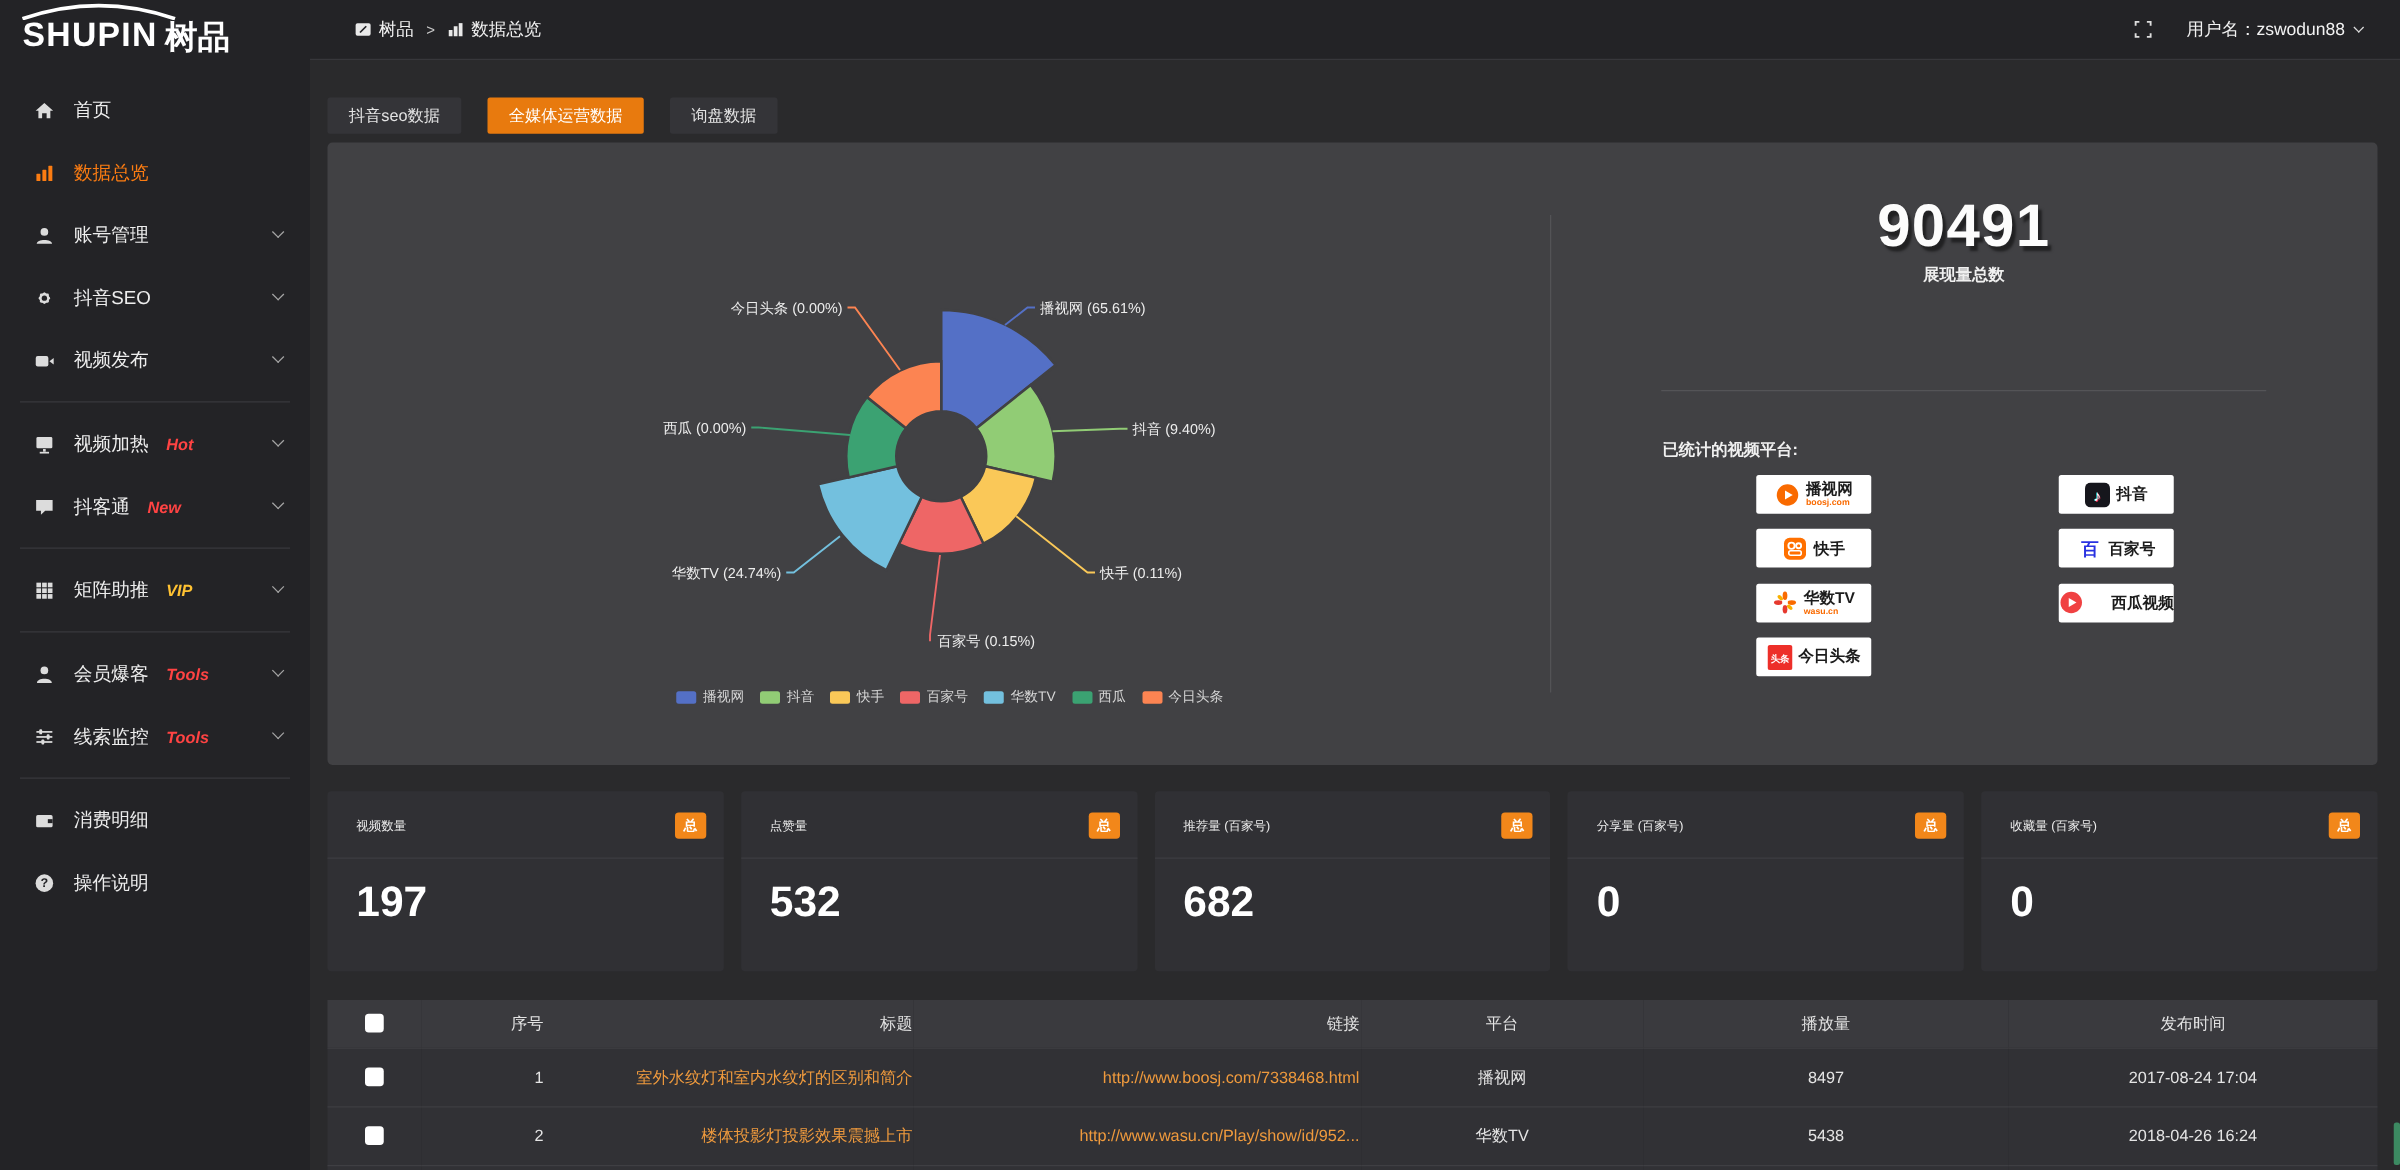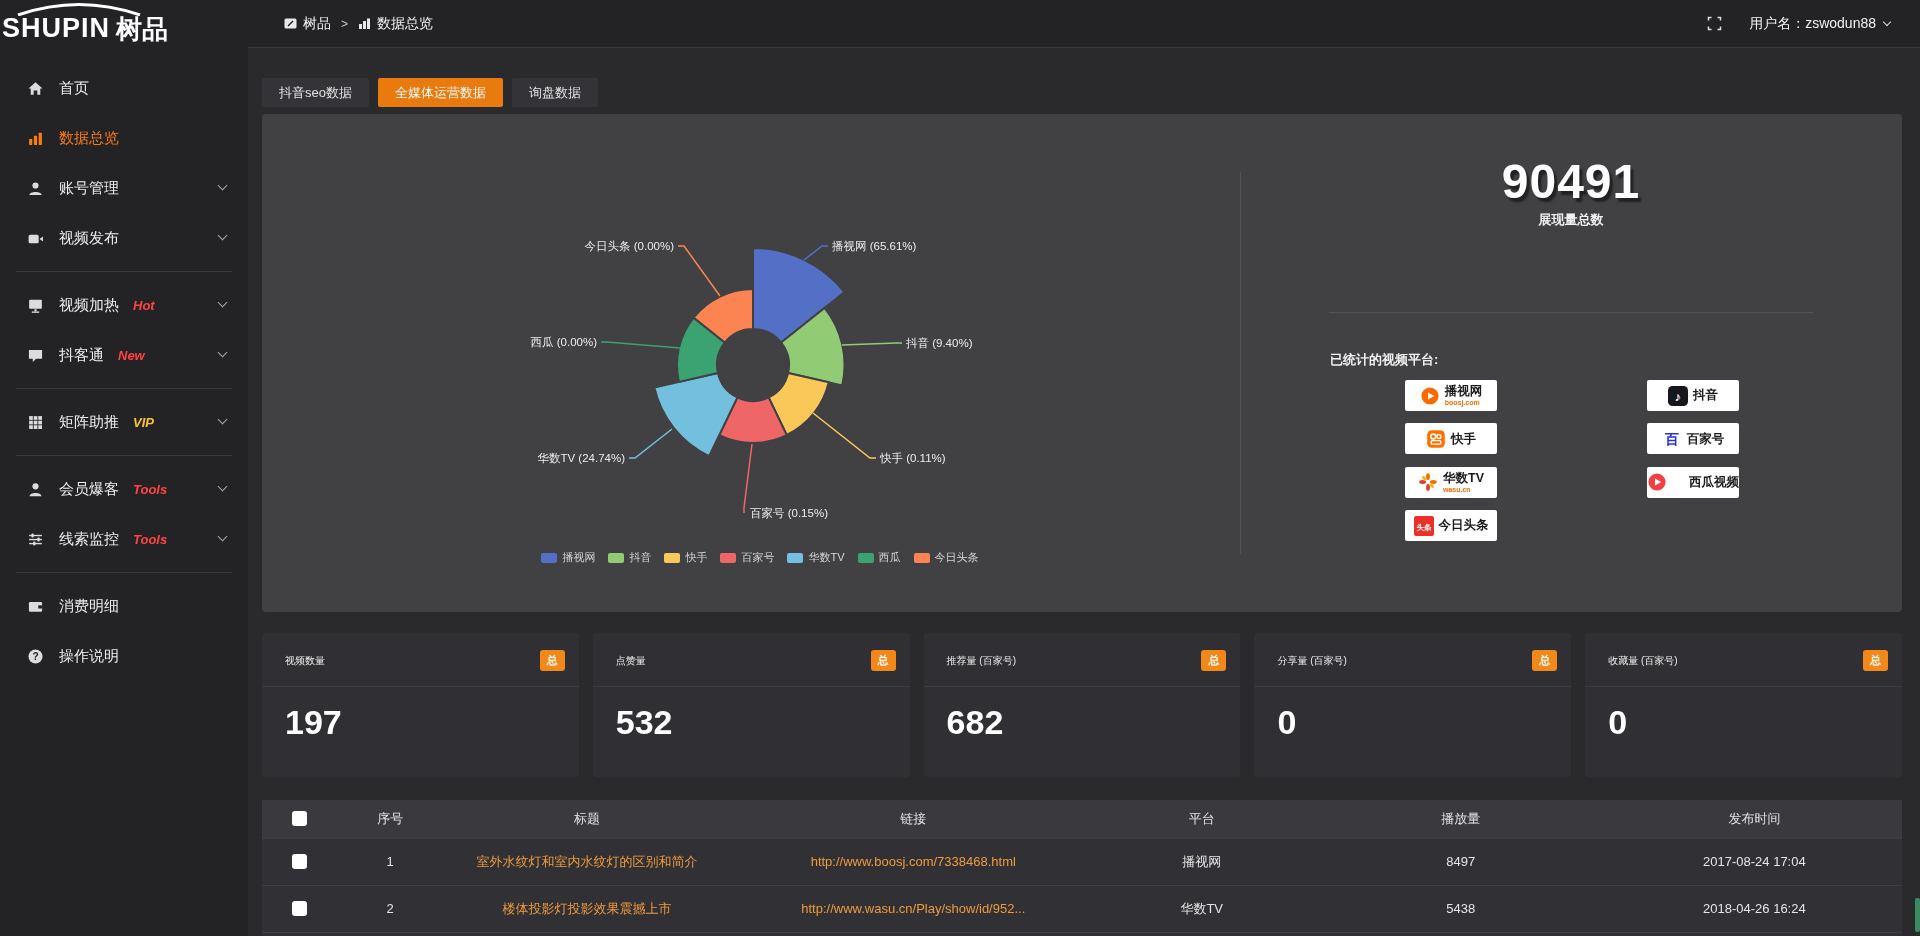--- a/index.html
+++ b/index.html
@@ -2,21 +2,21 @@
 <html><head>
 <meta charset="utf-8">
 <style>
   html,body{margin:0;padding:0;background:#1b1b1d;}
   *{box-sizing:border-box;}
   .app{position:relative;width:1920px;height:936px;overflow:hidden;
        background:#2a2a2c;font-family:"Liberation Sans","DejaVu Sans",sans-serif;color:#e8e8e8;}
 
   
   .sidebar{position:absolute;left:0;top:0;width:248px;height:936px;background:#232326;z-index:3;}
-  .logo{position:relative;height:48px;display:flex;align-items:flex-end;padding:4px 0 6px 2px;}
+  .logo{position:relative;height:48px;display:flex;align-items:flex-end;padding:4px 0 6px 18px;}
   .logo .arc{position:absolute;left:14px;top:2px;}
   .logo-en{font-size:27px;font-weight:800;letter-spacing:1px;color:#fff;line-height:1;}
   .logo-cn{font-size:26px;font-weight:800;color:#fff;line-height:1;margin-left:6px;}
   .nav{padding-top:15px;}
   .sitem{position:relative;height:50px;display:flex;align-items:center;padding-left:27px;cursor:pointer;}
   .sitem .sicon{width:17px;height:17px;margin-right:15px;flex:0 0 17px;}
   .sitem .sicon svg{display:block;}
   .sitem .slabel{font-size:15px;color:#ededed;}
   .sitem.active .slabel{color:#fb7c12;}
   .sitem .stag{margin-left:14px;font-size:13px;font-weight:bold;font-style:italic;text-align:right;}
@@ -30,21 +30,21 @@
   .bc{display:flex;align-items:center;margin-left:36px;font-size:14px;color:#f2f2f2;}
   .bc .bicon{margin-right:6px;display:flex;}
   .bc .sep{margin:0 10px;color:#c9c9c9;font-size:12px;}
   .top-right{margin-left:auto;display:flex;align-items:center;margin-right:30px;}
   .fsbtn{display:flex;margin-right:26px;cursor:pointer;}
   .uname{font-size:14px;color:#f2f2f2;cursor:pointer;display:flex;align-items:center;}
   .uname .chev2{width:6px;height:6px;border-right:1.5px solid #ddd;border-bottom:1.5px solid #ddd;
         transform:rotate(45deg);margin-left:8px;margin-top:-3px;}
 
   
-  .tabs{position:absolute;left:262px;top:78px;display:flex;gap:9px;z-index:1;}
+  .tabs{position:absolute;left:262px;top:78px;display:flex;gap:21px;z-index:1;}
   .tab{height:29px;line-height:29px;padding:0 17px;font-size:13px;color:#e3e3e3;
        background:#343438;border-radius:2px;cursor:pointer;}
   .tab.active{background:#e87a0e;color:#fff;}
 
   
   .panel{position:absolute;left:262px;top:114px;width:1640px;height:498px;
          background:#414144;border-radius:4px;}
   #pie-svg{position:absolute;left:0;top:0;}
   .legend{position:absolute;left:0;top:436px;width:996px;display:flex;justify-content:center;
           align-items:center;gap:13px;}
@@ -71,21 +71,21 @@
   .card .ctitle{font-size:10px;color:#ececec;}
   .card .cbadge{background:#f2871a;color:#fff;font-size:11px;font-weight:bold;border-radius:3px;
                 padding:3px 7px;cursor:pointer;}
   .card .cdiv{margin-top:15px;height:1px;background:#3d3d41;}
   .card .cval{padding:16px 0 0 23px;font-size:34px;font-weight:bold;color:#fff;}
 
   
   .vtable{position:absolute;left:262px;top:800px;width:1640px;border-collapse:collapse;}
   .vtable th{height:38px;background:#3a3a3e;font-size:13px;font-weight:normal;color:#e2e2e2;}
   .vtable td{height:47px;background:#313135;font-size:13px;color:#e5e5e5;border-top:1px solid #3f3f43;}
-  .vtable .al{text-align:center;padding-left:8px;}
+  .vtable .al{text-align:right;padding-left:8px;}
   .vtable .ac{text-align:center;}
   .vtable .orange{color:#ef9a3d;cursor:pointer;}
   .cb{width:15px;height:15px;background:#fff;border-radius:3px;margin:0 auto;cursor:pointer;}
   .ghost td{border-top:1px solid #3f3f43;}
 
   .scroll-thumb{position:absolute;right:0;top:898px;width:5px;height:34px;background:#3c8a62;border-radius:2px;}
 </style>
 </head>
 <body>
 
@@ -119,20 +119,31 @@
           <span class="slabel">数据总览</span>
         </div>
         <div class="sitem">
           <span class="sicon">
             <svg width="17" height="17" viewBox="0 0 16 16" fill="#dcdcdc">
               <circle cx="8" cy="5.2" r="2.9"></circle>
               <path d="M2.2 14.2c0-4 11.6-4 11.6 0z"></path>
             </svg>
           </span>
           <span class="slabel">账号管理</span>
+          <span class="chev"></span>
+        </div>
+        <div class="sitem">
+          <span class="sicon">
+            <svg width="17" height="17" viewBox="0 0 16 16" fill="#dcdcdc">
+              <rect x="4.6" y="4.6" width="6.8" height="6.8" rx="1"></rect>
+              <rect x="4.6" y="4.6" width="6.8" height="6.8" rx="1" transform="rotate(45 8 8)"></rect>
+              <circle cx="8" cy="8" r="2" fill="#232326"></circle>
+            </svg>
+          </span>
+          <span class="slabel">抖音SEO</span>
           <span class="chev"></span>
         </div>
         <div class="sitem">
           <span class="sicon">
             <svg width="17" height="17" viewBox="0 0 16 16" fill="#dcdcdc">
               <rect x="1.5" y="4.5" width="9.5" height="8" rx="1.5"></rect>
               <path d="M11.8 8.5l3.2-2.4v4.8z"></path>
             </svg>
           </span>
           <span class="slabel">视频发布</span>

